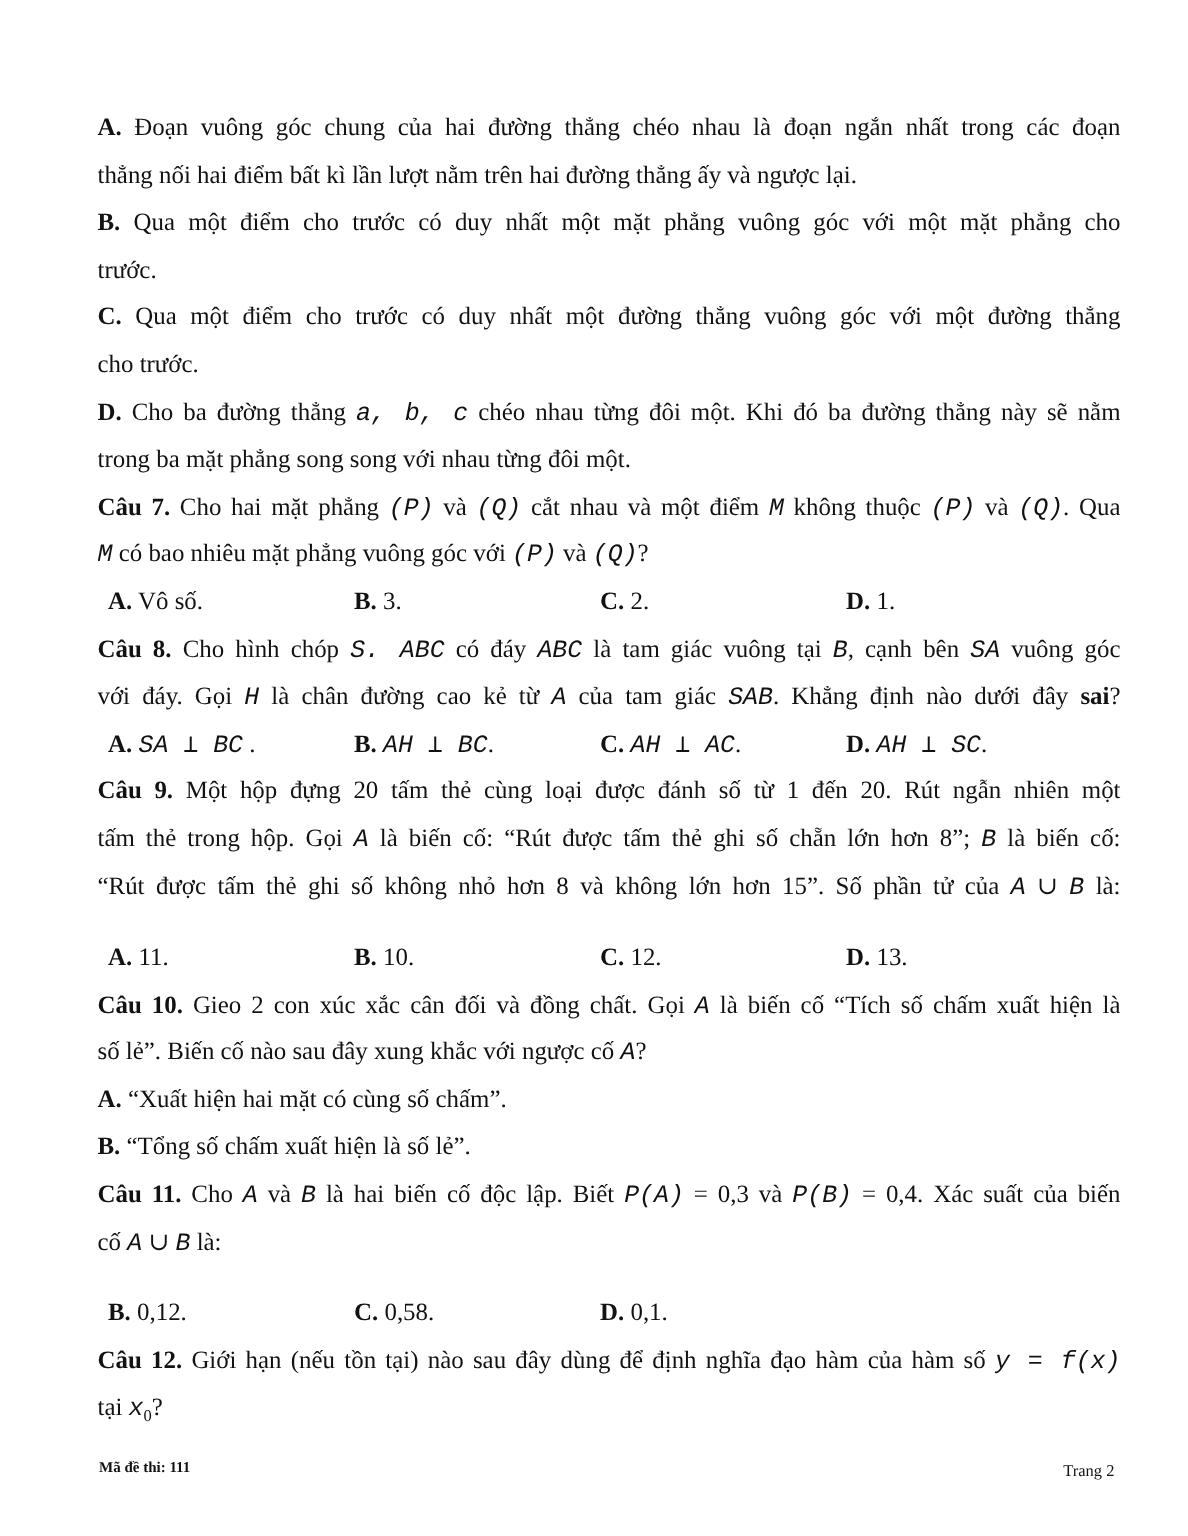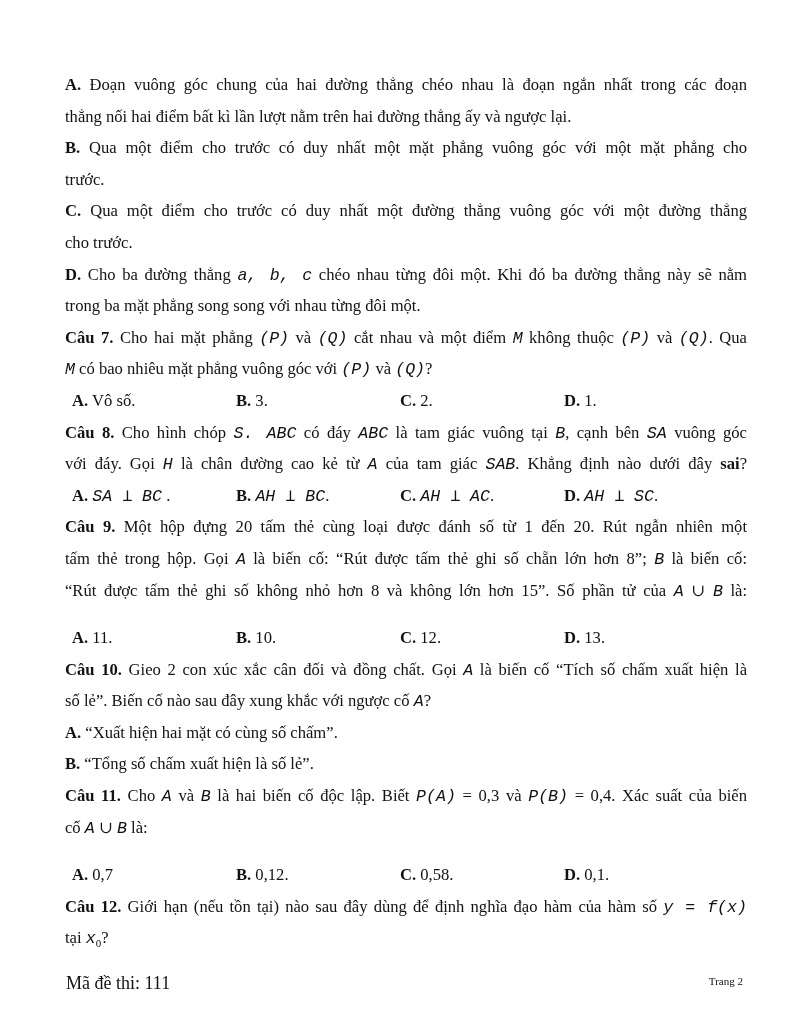--- a/index.html
+++ b/index.html
@@ -55,22 +55,22 @@
     position: absolute;
     top: 975px;
     right: 49px;
     font-weight: normal;
     font-size: 11px;
   }
   .footer-left {
     position: absolute;
     top: 973px;
     left: 66px;
-    font-weight: normal;
-    font-size: 18px;
+    font-weight: bold;
+    font-size: 10px;
   }
 </style>
 </head>
 <body>
 
 <div class="content">
     <div class="line j"><span class="b">A.</span><span> Đoạn vuông góc chung của hai đường thẳng chéo nhau là đoạn ngắn nhất trong các đoạn</span></div>
     <div class="line"><span>thẳng nối hai điểm bất kì lần lượt nằm trên hai đường thẳng ấy và ngược lại.</span></div>
     <div class="line j"><span class="b">B.</span><span> Qua một điểm cho trước có duy nhất một mặt phẳng vuông góc với một mặt phẳng cho</span></div>
     <div class="line"><span>trước.</span></div>
@@ -105,21 +105,20 @@
       <div class="opt-cell"><span class="b">D.</span><span> 13.</span></div>
     </div>
     <div class="line j"><span class="b">Câu 10.</span><span> Gieo 2 con xúc xắc cân đối và đồng chất. Gọi </span><span class="i">A</span><span> là biến cố “Tích số chấm xuất hiện là</span></div>
     <div class="line"><span>số lẻ”. Biến cố nào sau đây xung khắc với ngược cố </span><span class="i">A</span><span>?</span></div>
     <div class="line"><span class="b">A.</span><span> “Xuất hiện hai mặt có cùng số chấm”.</span></div>
     <div class="line"><span class="b">B.</span><span> “Tổng số chấm xuất hiện là số lẻ”.</span></div>
     <div class="line j"><span class="b">Câu 11.</span><span> Cho </span><span class="i">A</span><span> và </span><span class="i">B</span><span> là hai biến cố độc lập. Biết </span><span class="i">P(A)</span><span> = 0,3 và </span><span class="i">P(B)</span><span> = 0,4. Xác suất của biến</span></div>
     <div class="line"><span>cố </span><span class="i">A</span><span> ∪ </span><span class="i">B</span><span> là:</span></div>
     <div class="spacer"></div>
     <div class="line options-row">
-      <div class="opt-cell"><span class="b">A.</span><span> 0,7</span></div>
       <div class="opt-cell"><span class="b">B.</span><span> 0,12.</span></div>
       <div class="opt-cell"><span class="b">C.</span><span>  0,58.</span></div>
       <div class="opt-cell"><span class="b">D.</span><span> 0,1.</span></div>
     </div>
     <div class="line j"><span class="b">Câu 12.</span><span> Giới hạn (nếu tồn tại) nào sau đây dùng để định nghĩa đạo hàm của hàm số </span><span class="i">y = f(x)</span></div>
     <div class="line"><span>tại </span><span class="i">x</span><sub>0</sub><span>?</span></div>
   </div>
 
 <div class="footer-right">Trang 2</div>
 <div class="footer-left">Mã đề thi: 111</div>

